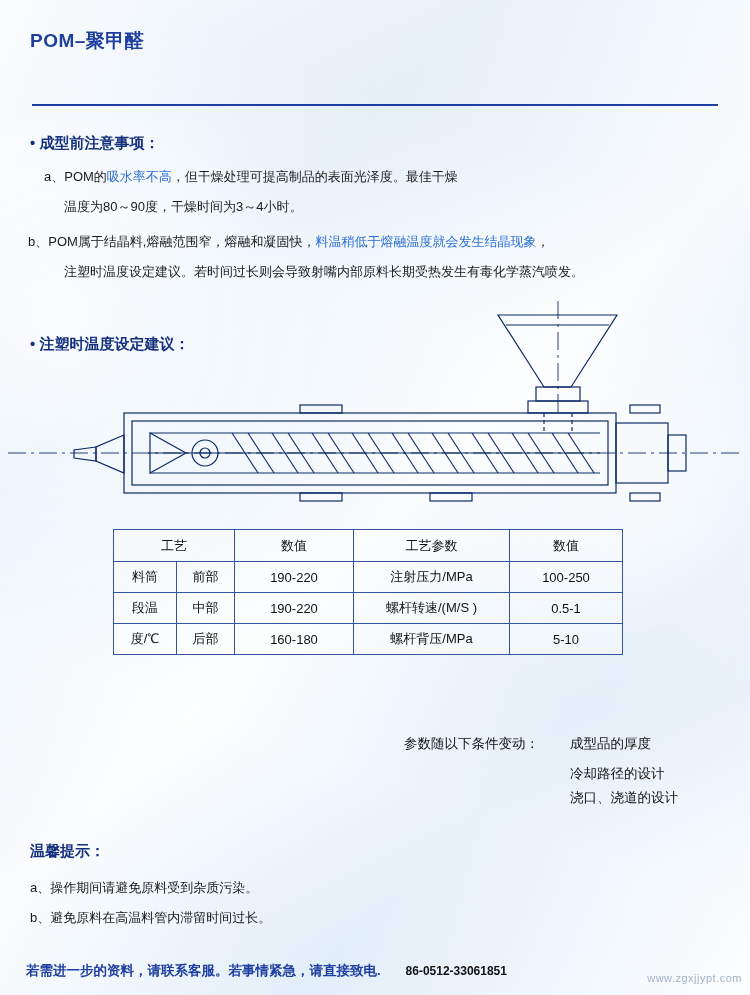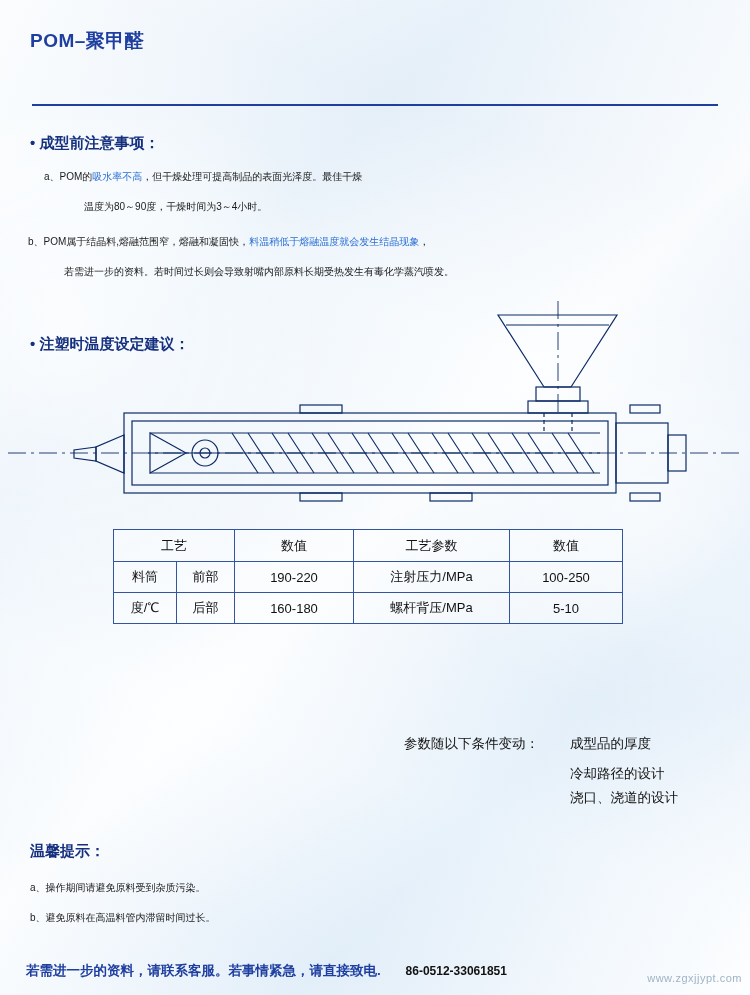--- a/index.html
+++ b/index.html
@@ -82,28 +82,28 @@
     position: absolute;
     color: #15307e;
     font-size: 15px;
     font-weight: bold;
   }
   #sec1-head { left: 30px; top: 134px; }
   #sec2-head { left: 30px; top: 335px; }
 
   .para {
     position: absolute;
-    font-size: 10px;
+    font-size: 13px;
     color: #1a1a1a;
     line-height: 27px;
     white-space: nowrap;
     text-align: right;
   }
   #p-a1 { left: 44px; top: 163px; }
-  #p-a2 { left: 64px; top: 193px; margin-left: 20px; }
+  #p-a2 { left: 64px; top: 193px; }
   #p-b1 { left: 28px; top: 228px; }
   #p-b2 { left: 64px; top: 258px; }
 
   .hl { color: #2b6fd4; }
 
   
   .diagram {
     position: absolute;
     left: 0;
     top: 295px;
@@ -212,21 +212,21 @@
     <div class="sec-head" id="sec1-head">• 成型前注意事项：</div>
 
     <div class="para" id="p-a1">
       <span>a、POM的</span><span class="hl">吸水率不高</span><span>，但干燥处理可提高制品的表面光泽度。最佳干燥</span>
     </div>
     <div class="para" id="p-a2">温度为80～90度，干燥时间为3～4小时。</div>
 
     <div class="para" id="p-b1">
       <span>b、POM属于结晶料,熔融范围窄，熔融和凝固快，</span><span class="hl">料温稍低于熔融温度就会发生结晶现象</span><span>，</span>
     </div>
-    <div class="para" id="p-b2">若需进一步的资料。若时间过长则会导致射嘴内部原料长期受热发生有毒化学蒸汽喷发。</div>
+    <div class="para" id="p-b2">注塑时温度设定建议。若时间过长则会导致射嘴内部原料长期受热发生有毒化学蒸汽喷发。</div>
 
     <div class="sec-head" id="sec2-head">• 注塑时温度设定建议：</div>
 
     <svg class="diagram" viewBox="0 0 750 230">
       <g stroke="#0d2a66" fill="none" stroke-width="1.2">
 
         <path d="M498 20 L617 20 L571 92 L544 92 Z"></path>
         <line x1="506" y1="30" x2="609" y2="30"></line>
 
         <rect x="536" y="92" width="44" height="14"></rect>
@@ -287,20 +287,27 @@
         </thead>
         <tbody>
           <tr>
             <td class="c-proc">料筒</td>
             <td class="c-pos">前部</td>
             <td class="c-val1">190-220</td>
             <td colspan="2">注射压力/MPa</td>
             <td class="c-val2">100-250</td>
           </tr>
           <tr>
+            <td class="c-proc">段温</td>
+            <td class="c-pos">中部</td>
+            <td class="c-val1">190-220</td>
+            <td colspan="2">螺杆转速/(M/S )</td>
+            <td class="c-val2">0.5-1</td>
+          </tr>
+          <tr>
             <td class="c-proc">度/℃</td>
             <td class="c-pos">后部</td>
             <td class="c-val1">160-180</td>
             <td colspan="2">螺杆背压/MPa</td>
             <td class="c-val2">5-10</td>
           </tr>
         </tbody>
       </table>
     </div>
 

